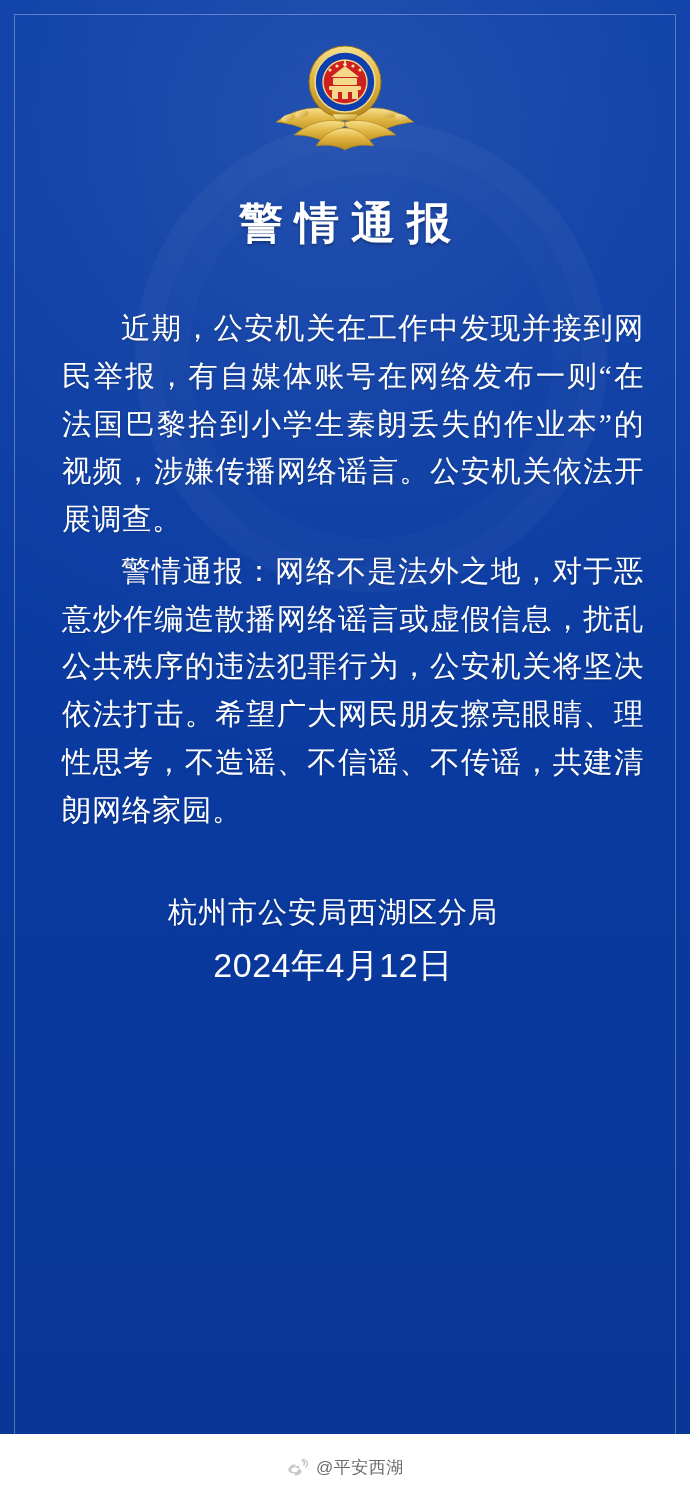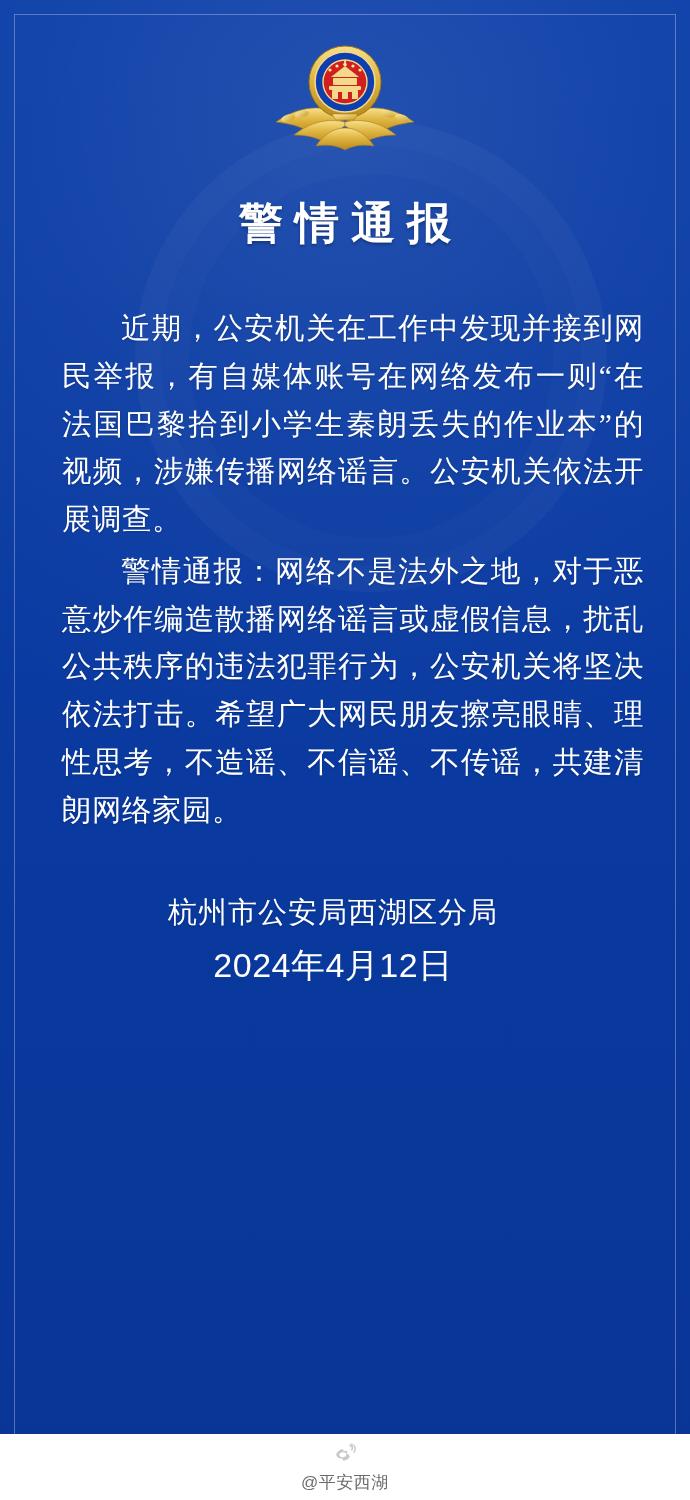--- a/index.html
+++ b/index.html
@@ -117,21 +117,20 @@
     position: absolute;
     left: 0;
     right: 0;
     bottom: 0;
     height: 66px;
     background: #ffffff;
     display: flex;
     align-items: center;
     justify-content: center;
     gap: 8px;
-    flex-direction: column;
   }
   .weibo-icon {
     width: 22px;
     height: 22px;
     display: block;
   }
   .footer-handle {
     font-family: "Liberation Sans", sans-serif;
     font-size: 17px;
     color: #6b6b6b;

